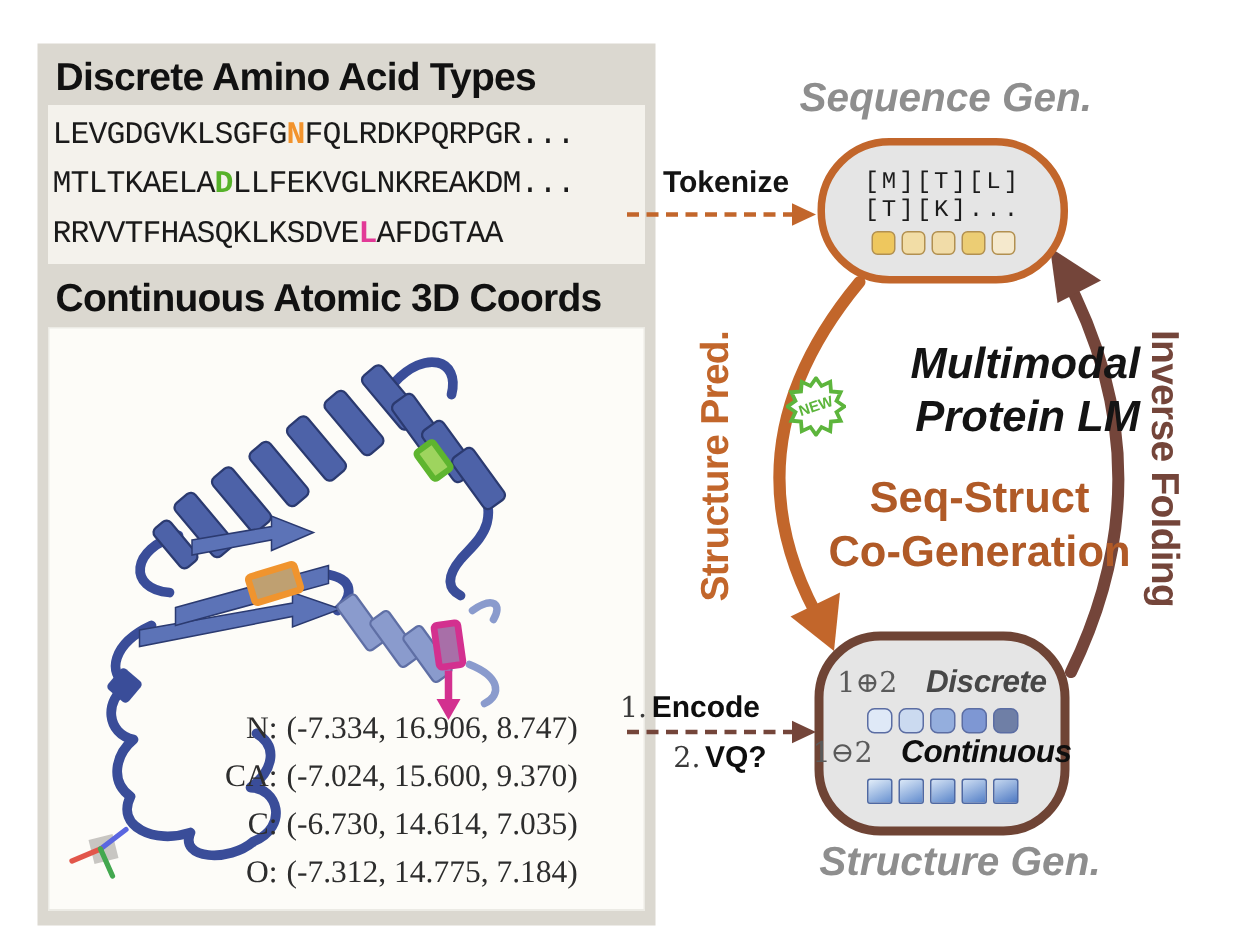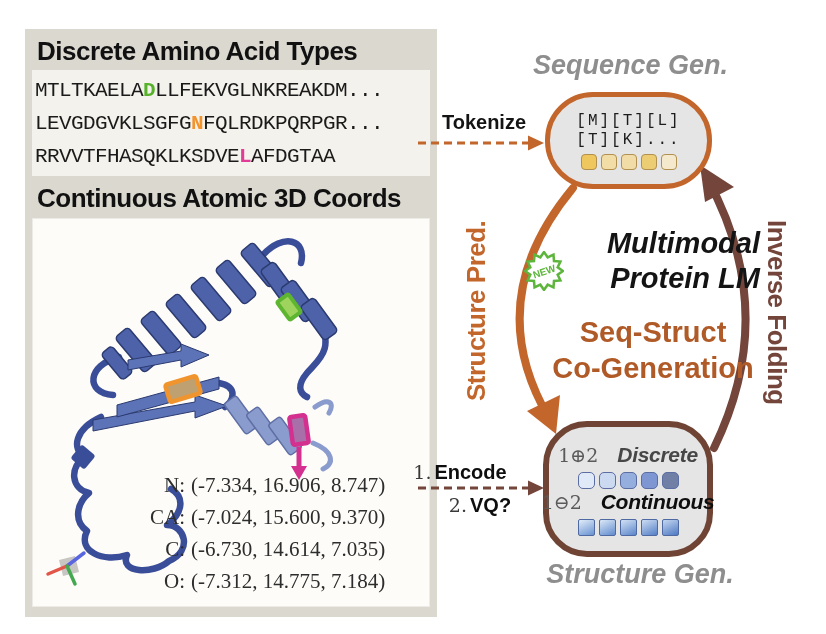--- a/index.html
+++ b/index.html
@@ -74,22 +74,22 @@
 </style>
 </head>
 <body>
 
 <div id="stage">
 
   <section id="left-panel">
     <h2 class="panel-title">Discrete Amino Acid Types</h2>
 
     <div id="seq-box">
+      <div class="seq-line"><span>LEVGDGVKLSGFG</span><span class="hl" style="color: rgb(242, 147, 44);">N</span><span>FQLRDKPQRPGR...</span></div>
       <div class="seq-line"><span>MTLTKAELA</span><span class="hl" style="color: rgb(86, 178, 42);">D</span><span>LLFEKVGLNKREAKDM...</span></div>
-      <div class="seq-line"><span>LEVGDGVKLSGFG</span><span class="hl" style="color: rgb(242, 147, 44);">N</span><span>FQLRDKPQRPGR...</span></div>
       <div class="seq-line"><span>RRVVTFHASQKLKSDVE</span><span class="hl" style="color: rgb(226, 58, 151);">L</span><span>AFDGTAA</span></div>
     </div>
 
     <h2 class="panel-title">Continuous Atomic 3D Coords</h2>
 
     <div id="structure-box">
       <svg id="ribbon" width="396" height="387" viewBox="0 0 396 387">
 
         <g fill="none" stroke="#3a4d99" stroke-width="6.5" stroke-linecap="round" stroke-linejoin="round">
           <path d="M 230,36 C 250,14 274,20 268,44"></path>

